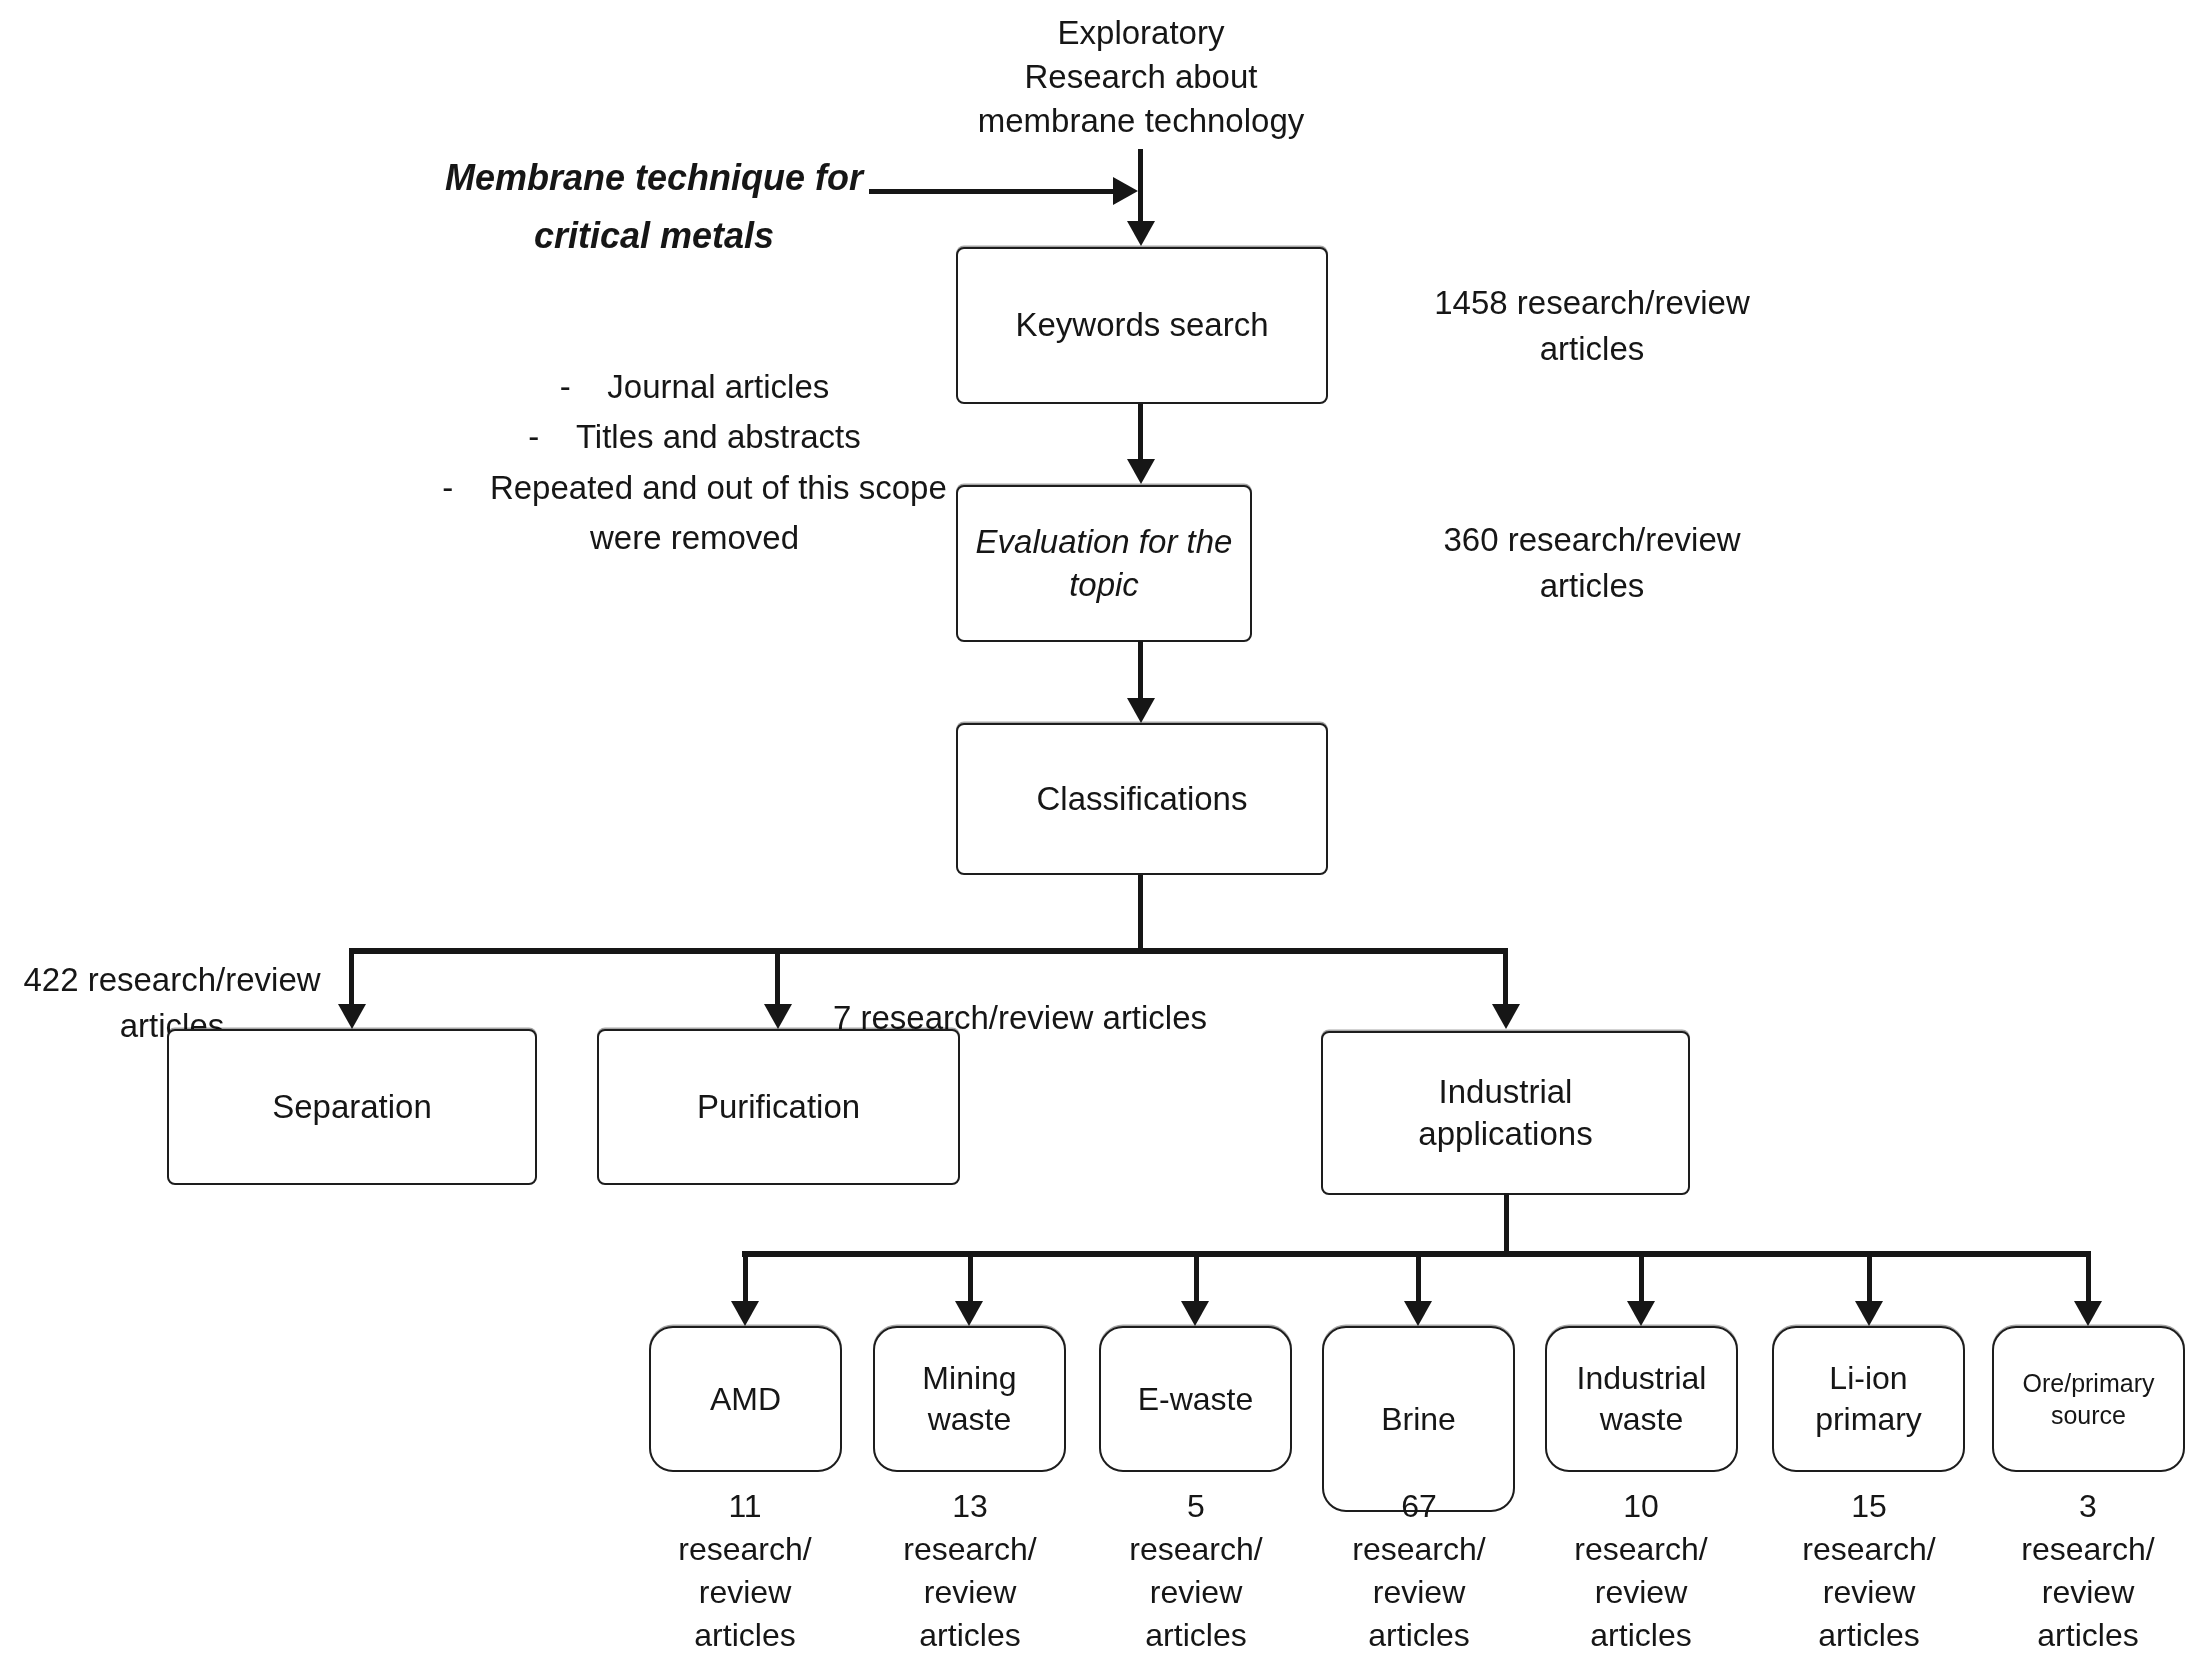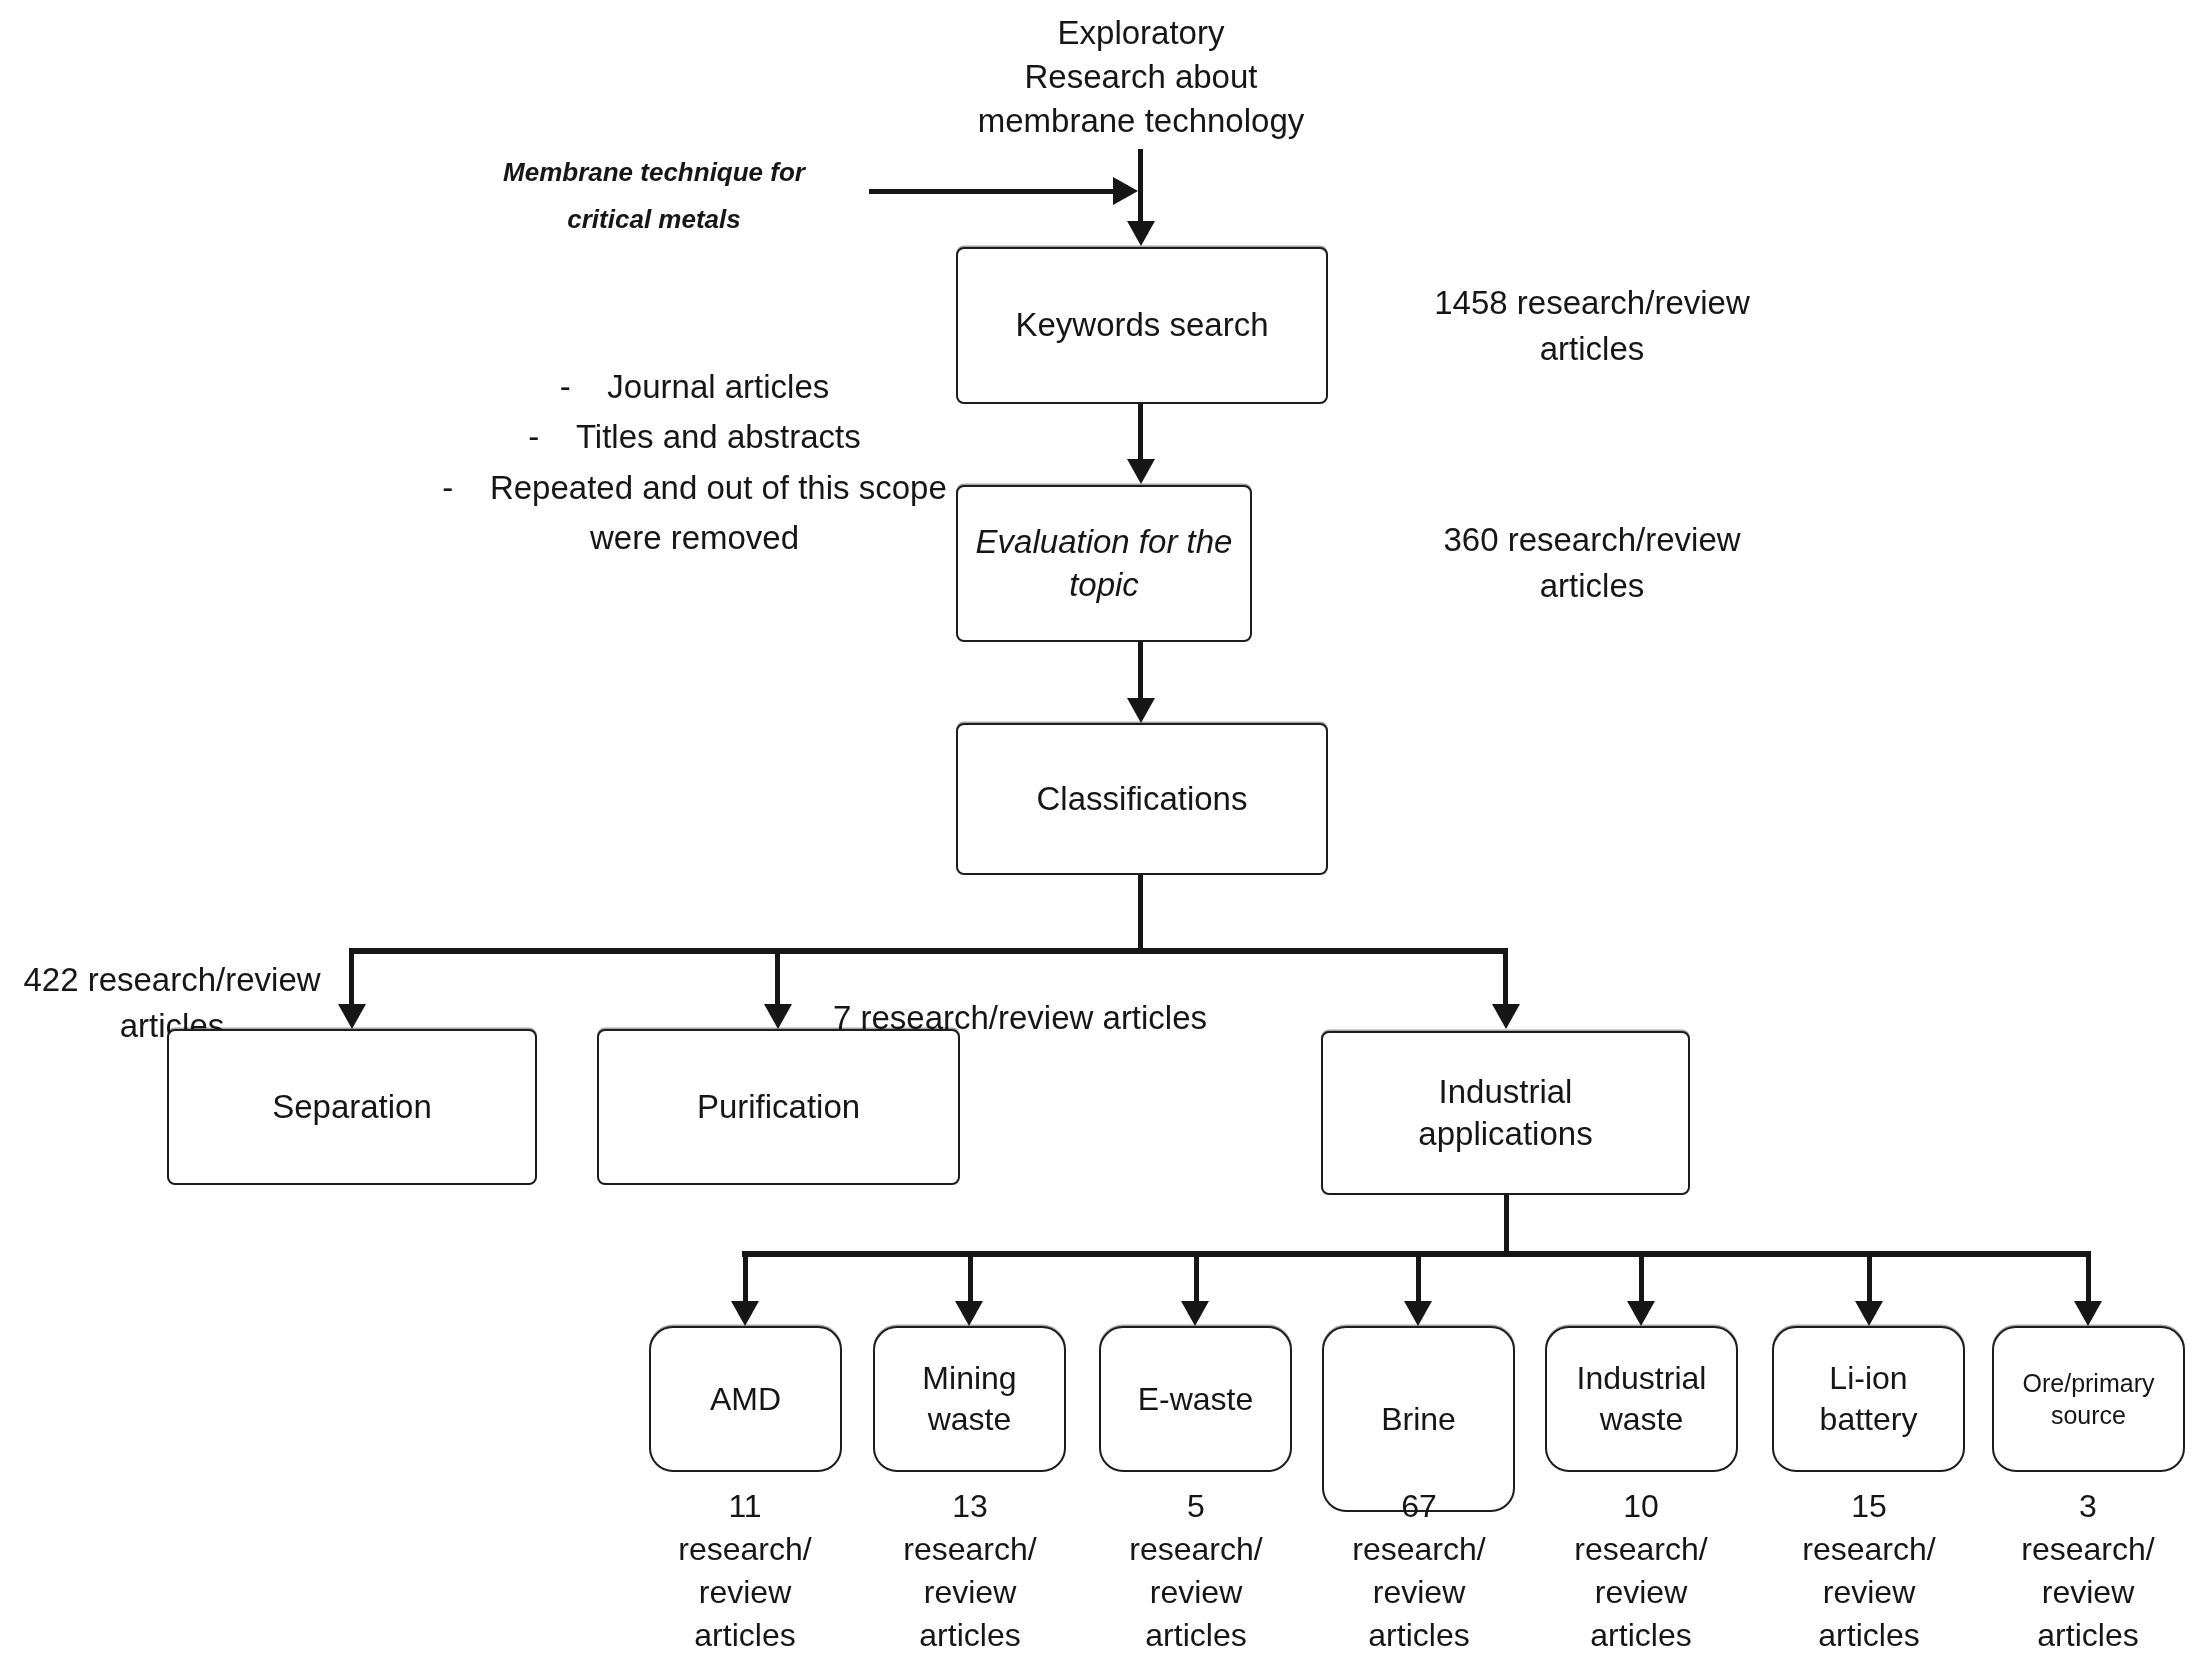--- a/index.html
+++ b/index.html
@@ -33,21 +33,21 @@
 
   .txt {
     position: absolute;
     white-space: pre-line;
     text-align: center;
     font-size: 33px;
     line-height: 46px;
     color: var(--ink);
   }
   .criteria-line { line-height: 44px; }
-  .italic { font-style: italic; font-weight: 600; font-size: 26px; line-height: 47px; }
+  .italic { font-style: italic; font-weight: 600; font-size: 36px; line-height: 58px; }
   .title-text { line-height: 44px; }
 
   .vl { position: absolute; width: 5.3px; background: var(--ink); }
   .hl { position: absolute; height: 5.3px; background: var(--ink); }
   .hl2 { position: absolute; height: 6px; background: var(--ink); }
 
   .ahd { 
     position: absolute; width: 0; height: 0;
     border-left: 14.5px solid transparent;
     border-right: 14.5px solid transparent;
@@ -163,21 +163,21 @@
   </div>
   <div class="box small" style="left:1322px; top:1326px; width:193px; height:186px;">
     <span>Brine</span>
   </div>
   <div class="box small" style="left:1545px; top:1326px; width:193px; height:146px;">
     <span>Industrial
 waste</span>
   </div>
   <div class="box small" style="left:1772px; top:1326px; width:193px; height:146px;">
     <span>Li-ion
-battery</span>
+primary</span>
   </div>
   <div class="box small xsmall" style="left:1992px; top:1326px; width:193px; height:146px;">
     <span>Ore/primary
 source</span>
   </div>
 
   <div class="txt" style="left:631px; top:1485px; width:228px; font-size:32px; line-height:43px;">11
 research/
 review
 articles</div>

